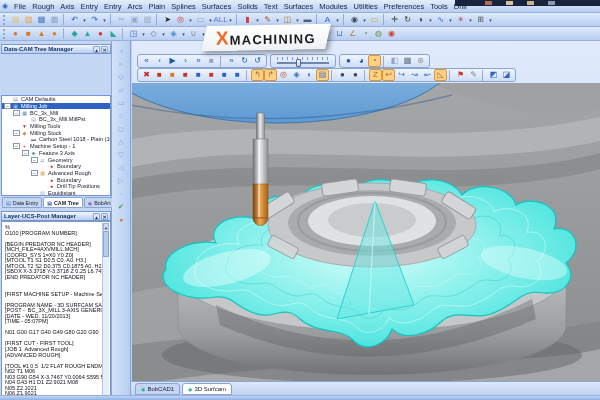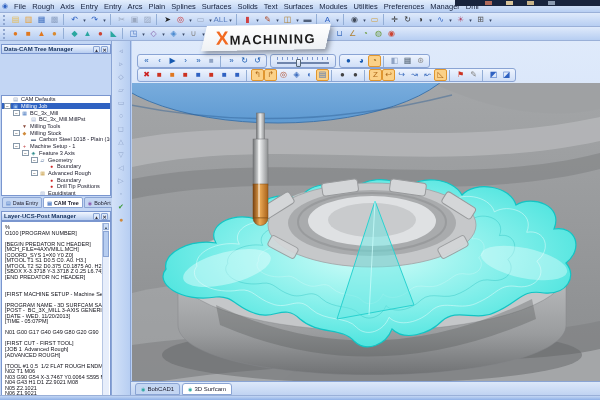--- a/index.html
+++ b/index.html
@@ -82,21 +82,21 @@
       <span class="menu-item">Arcs</span>
       <span class="menu-item">Plain</span>
       <span class="menu-item">Splines</span>
       <span class="menu-item">Surfaces</span>
       <span class="menu-item">Solids</span>
       <span class="menu-item">Text</span>
       <span class="menu-item">Surfaces</span>
       <span class="menu-item">Modules</span>
       <span class="menu-item">Utilities</span>
       <span class="menu-item">Preferences</span>
-      <span class="menu-item">Manager</span>
+      <span class="menu-item">Tools</span>
       <span class="menu-item">Drill</span>
     </span>
 </div>
 <div class="artifact">
   <i style="background:#b06a5a"></i>
   <i style="background:#d8c49a"></i>
   <i style="background:#c8b48a"></i>
   <i style="background:#8a9ab0"></i>
 </div>
 

